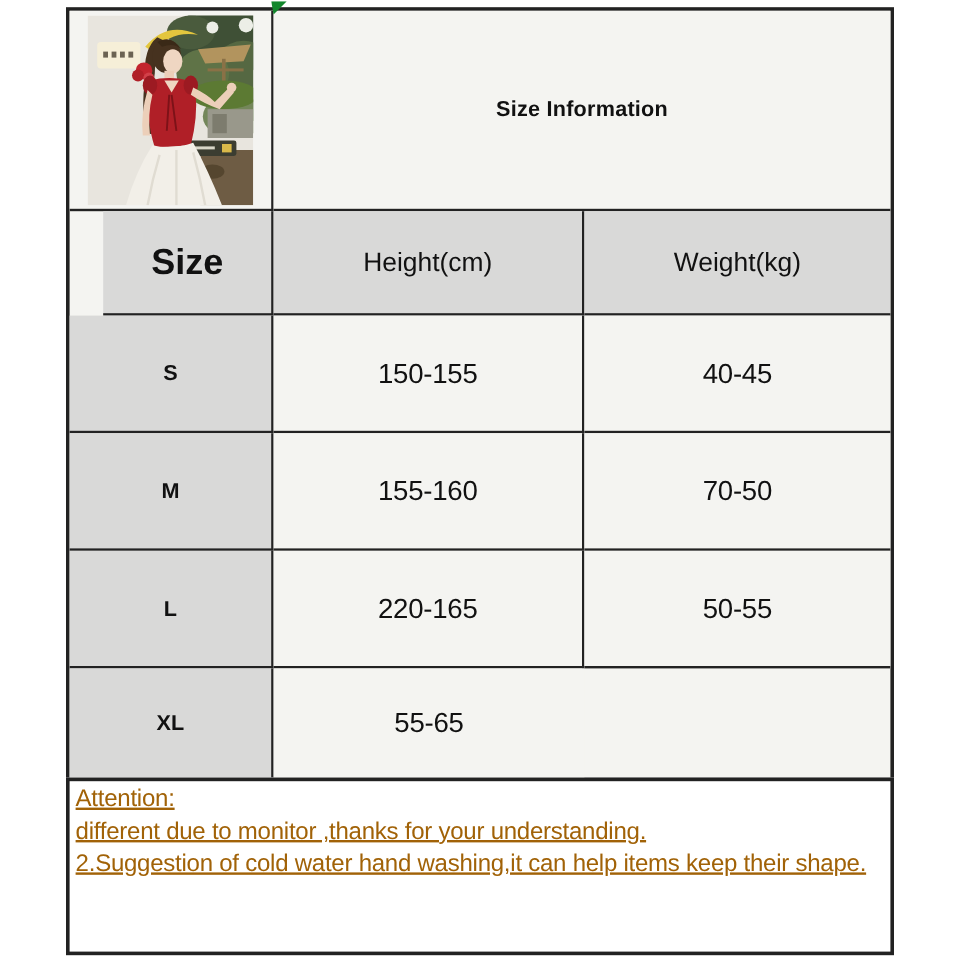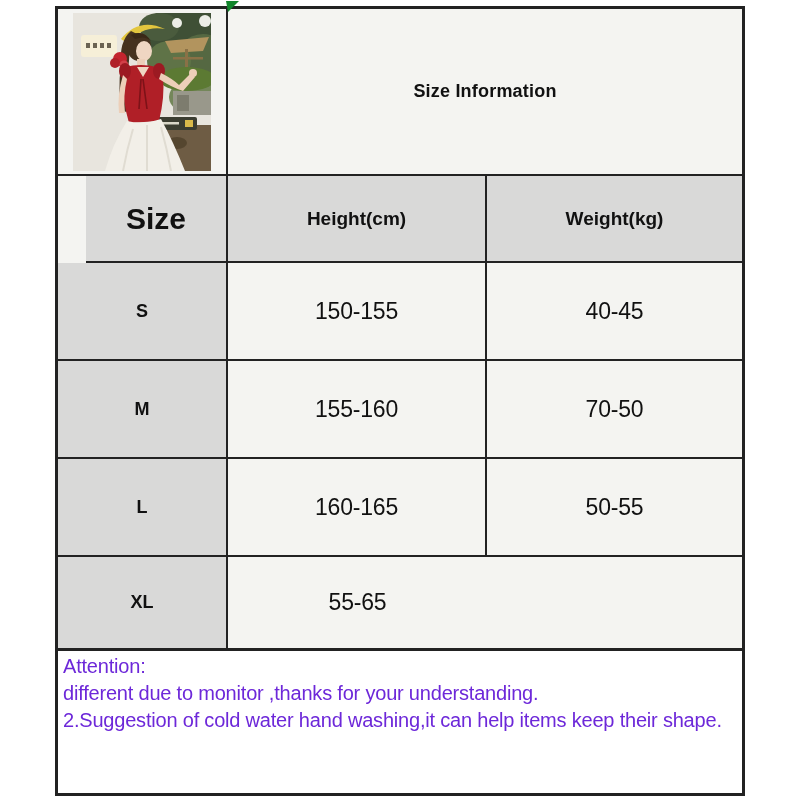--- a/index.html
+++ b/index.html
@@ -18,37 +18,37 @@
   .cell{
     box-sizing:border-box;border-right:2px solid #222;border-bottom:2px solid #222;
     display:flex;align-items:center;justify-content:center;overflow:hidden;
   }
   .cell.last-col{border-right:none;}
   .cell.last-row{border-bottom:none;}
   .cell.light{background:#f4f4f1;}
   .cell.gray{background:#d9d9d8;}
   .title-cell{grid-column:2/4;font-size:18px;font-weight:bold;letter-spacing:.2px;}
   .size-head{font-size:30px;font-weight:bold;margin-left:28px;}
-  .col-head{font-size:19px;font-weight:bold;}
+  .col-head{font-size:22px;font-weight:normal;}
   .size-label{font-size:18px;font-weight:bold;}
   .val{font-size:23px;font-weight:normal;letter-spacing:-0.2px;}
   
   .img-cell{padding:0;}
   .photo{width:138px;height:158px;display:block;}
   
   .corner-flag{position:absolute;left:226px;top:1px;width:13px;height:11px;z-index:5;}
   
   .attention-box{
     position:absolute;left:55px;top:648px;width:690px;height:148px;
     box-sizing:border-box;border:3px solid #222;background:#fff;
     padding:2px 5px;overflow:hidden;
   }
   .attention-line{
     font-size:20px;line-height:27px;letter-spacing:-0.2px;
-    white-space:nowrap;color:#6d28d9;
+    white-space:nowrap;color:#a16207;text-decoration:underline;
   }
 </style>
 </head>
 <body>
 
 <div class="canvas">
 
   <svg class="corner-flag" viewBox="0 0 13 11">
     <polygon points="0,0 13,0 2,11" fill="#12862c"></polygon>
   </svg>
@@ -129,21 +129,21 @@
 
     <div class="cell gray size-label">S</div>
     <div class="cell light val">150-155</div>
     <div class="cell light val last-col">40-45</div>
 
     <div class="cell gray size-label">M</div>
     <div class="cell light val">155-160</div>
     <div class="cell light val last-col">70-50</div>
 
     <div class="cell gray size-label">L</div>
-    <div class="cell light val">160-165</div>
+    <div class="cell light val">220-165</div>
     <div class="cell light val last-col">50-55</div>
 
     <div class="cell gray size-label last-row">XL</div>
     <div class="cell light val last-col last-row">55-65</div>
   </div>
 
   <div class="attention-box">
     <div class="attention-line">Attention:</div>
     <div class="attention-line">different due to monitor ,thanks for your understanding.</div>
     <div class="attention-line">2.Suggestion of cold water hand washing,it can help items keep their shape.</div>

